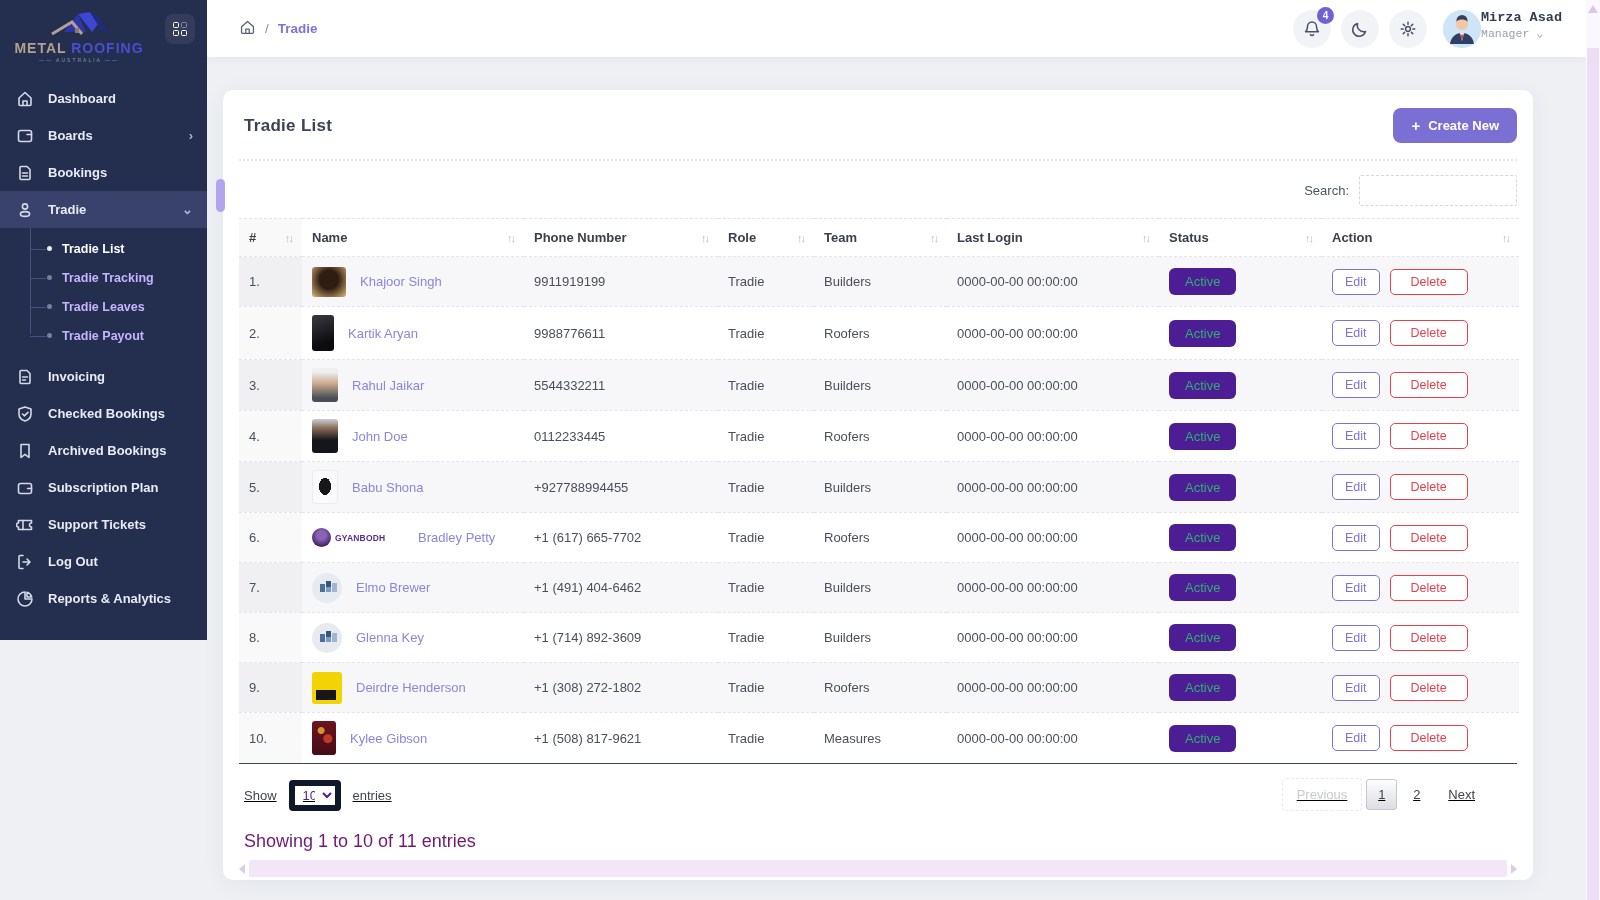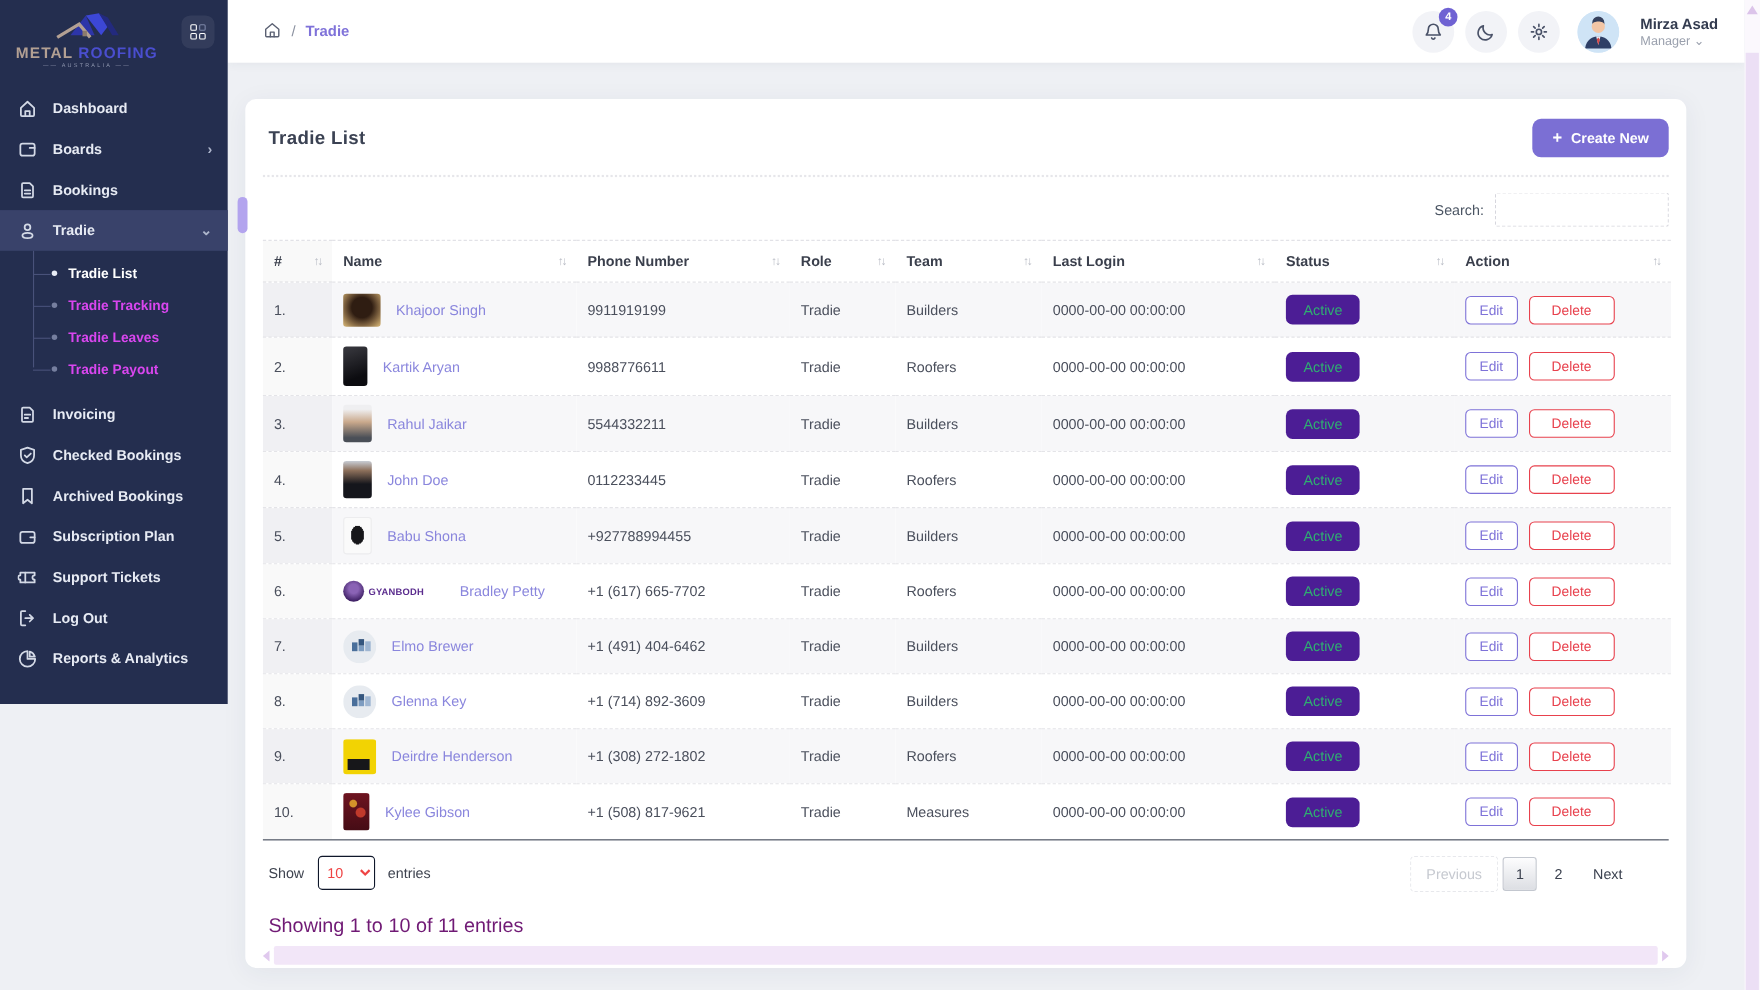--- a/index.html
+++ b/index.html
@@ -27,21 +27,21 @@
   .nav { margin-top:8px; }
   .nav-item { display:flex; align-items:center; height:37px; padding:0 14px 0 16px;
     cursor:pointer; font-size:13px; font-weight:bold; color:#e7ebf4; }
   .nav-item .nicon { width:18px; height:18px; margin-right:14px; flex:none; display:flex; }
   .nav-item .chev { margin-left:auto; color:#aeb6cc; font-size:13px; }
   .nav-item.active { background:#39426a; }
   .submenu { position:relative; padding:6px 0 8px 0; }
   .submenu::before { content:""; position:absolute; left:30px; top:0; bottom:24px;
     width:1px; background:#49527a; }
   .sub-item { position:relative; display:flex; align-items:center; height:29px;
-    padding-left:62px; font-size:12.5px; font-weight:bold; color:#d946ef; cursor:pointer; }
+    padding-left:62px; font-size:12.5px; font-weight:bold; color:#c4b5fd; cursor:pointer; }
   .sub-item::before { content:""; position:absolute; left:30px; top:50%; width:16px;
     height:1px; background:#49527a; }
   .sub-item::after { content:""; position:absolute; left:47px; top:50%; margin-top:-2.5px;
     width:5px; height:5px; border-radius:50%; background:#767f9f; }
   .sub-item.active { color:#ffffff; }
   .sub-item.active::after { background:#e8ecf5; }
   .active-pill { position:absolute; left:216px; top:179px; width:9px; height:33px;
     background:#b3a4ee; border-radius:5px; z-index:6; }
 
   
@@ -51,21 +51,21 @@
   .crumb { display:flex; align-items:center; gap:9px; font-size:13.5px; }
   .crumb .sep { color:#8b91a0; }
   .crumb .cur { color:#7f72d9; font-weight:bold; }
   .top-actions { margin-left:auto; display:flex; align-items:center; gap:10px; }
   .icon-circle { position:relative; width:38px; height:38px; border-radius:50%;
     background:#f2f3f7; display:flex; align-items:center; justify-content:center;
     cursor:pointer; }
   .badge { position:absolute; top:-3px; right:-3px; min-width:17px; height:17px;
     border-radius:50%; background:#6f62d3; color:#fff; font-size:10px; font-weight:bold;
     display:flex; align-items:center; justify-content:center; }
-  .user-block { display:flex; align-items:center; gap:19px; margin-left:6px; cursor:pointer; }
+  .user-block { display:flex; align-items:flex-start; gap:0; margin-left:6px; cursor:pointer;font-family:Liberation Mono, monospace; }
   .user-avatar { width:38px; height:38px; border-radius:50%; background:#cfe4f6;
     overflow:hidden; display:flex; align-items:flex-end; justify-content:center; }
   .user-meta .uname { font-size:13.5px; font-weight:bold; color:#333b4f; }
   .user-meta .urole { font-size:11.5px; color:#9aa0ad; margin-top:1px; }
 
   
   .vscroll { position:absolute; right:0; top:0; width:14px; height:900px; background:#fbf8fd; z-index:7; }
   .vscroll .arrow-up { position:absolute; top:5px; left:2px; width:0; height:0;
     border-left:5px solid transparent; border-right:5px solid transparent;
     border-bottom:8px solid #dcc4ea; }
@@ -141,25 +141,25 @@
     background-position:8px 11px,14px 14px,14px 8px,20px 10px; background-repeat:no-repeat; }
   .av-yellow { width:30px; height:32px; background-color:#f2d303;
     background-image:linear-gradient(#17171a,#17171a); background-size:20px 10px;
     background-position:4px 18px; background-repeat:no-repeat; }
   .av-red { width:24px; height:34px; background:
     radial-gradient(circle at 38% 28%, #d4922a 0 3px, rgba(0,0,0,0) 4px),
     radial-gradient(circle at 66% 52%, #c0392b 0 4px, rgba(0,0,0,0) 5px),
     linear-gradient(#6e1420,#450c15); }
 
   
-  .table-footer { border-top:1px solid #3e4555; display:flex; align-items:flex-start;
-    padding:14px 0 0 5px; }
+  .table-footer { border-top:1px solid #3e4555; display:flex; align-items:flex-end;
+    padding:14px 0 0 5px;text-decoration:underline; }
   .show-group { display:flex; align-items:center; gap:12px; font-size:13px; color:#3f4450; }
-  .page-size { height:31px; width:52px; border:1px solid #0f172a; border-radius:4px;
-    font-size:13px; color:#ef4444; padding:0 4px; background:#fff;
+  .page-size { height:31px; width:52px; border:6px solid #0f172a; border-radius:4px;
+    font-size:13px; color:#4c1d95; padding:0 4px; background:#fff;
     font-family:"Liberation Sans", sans-serif; }
   .pager { margin-left:auto; display:flex; align-items:center; gap:4px; margin-right:30px; }
   .pg-prev { color:#c6c9d0; font-size:13px; padding:8px 14px; border:1px dashed #e7e8ec;
     border-radius:4px; cursor:default; }
   .pg-num { min-width:31px; height:31px; display:flex; align-items:center; justify-content:center;
     font-size:13px; color:#3c4250; cursor:pointer; border-radius:3px; padding:0 6px; }
   .pg-num.current { border:1px solid #c3c7cf; background:linear-gradient(#fdfdfe,#dcdee3); }
   .pg-next { color:#3c4250; font-size:13px; padding:8px 12px; cursor:pointer; }
   .info-line { font-size:18px; color:#701a75; margin:20px 0 0 5px; }
   .hscroll { display:flex; align-items:center; gap:4px; margin-top:8px; }

